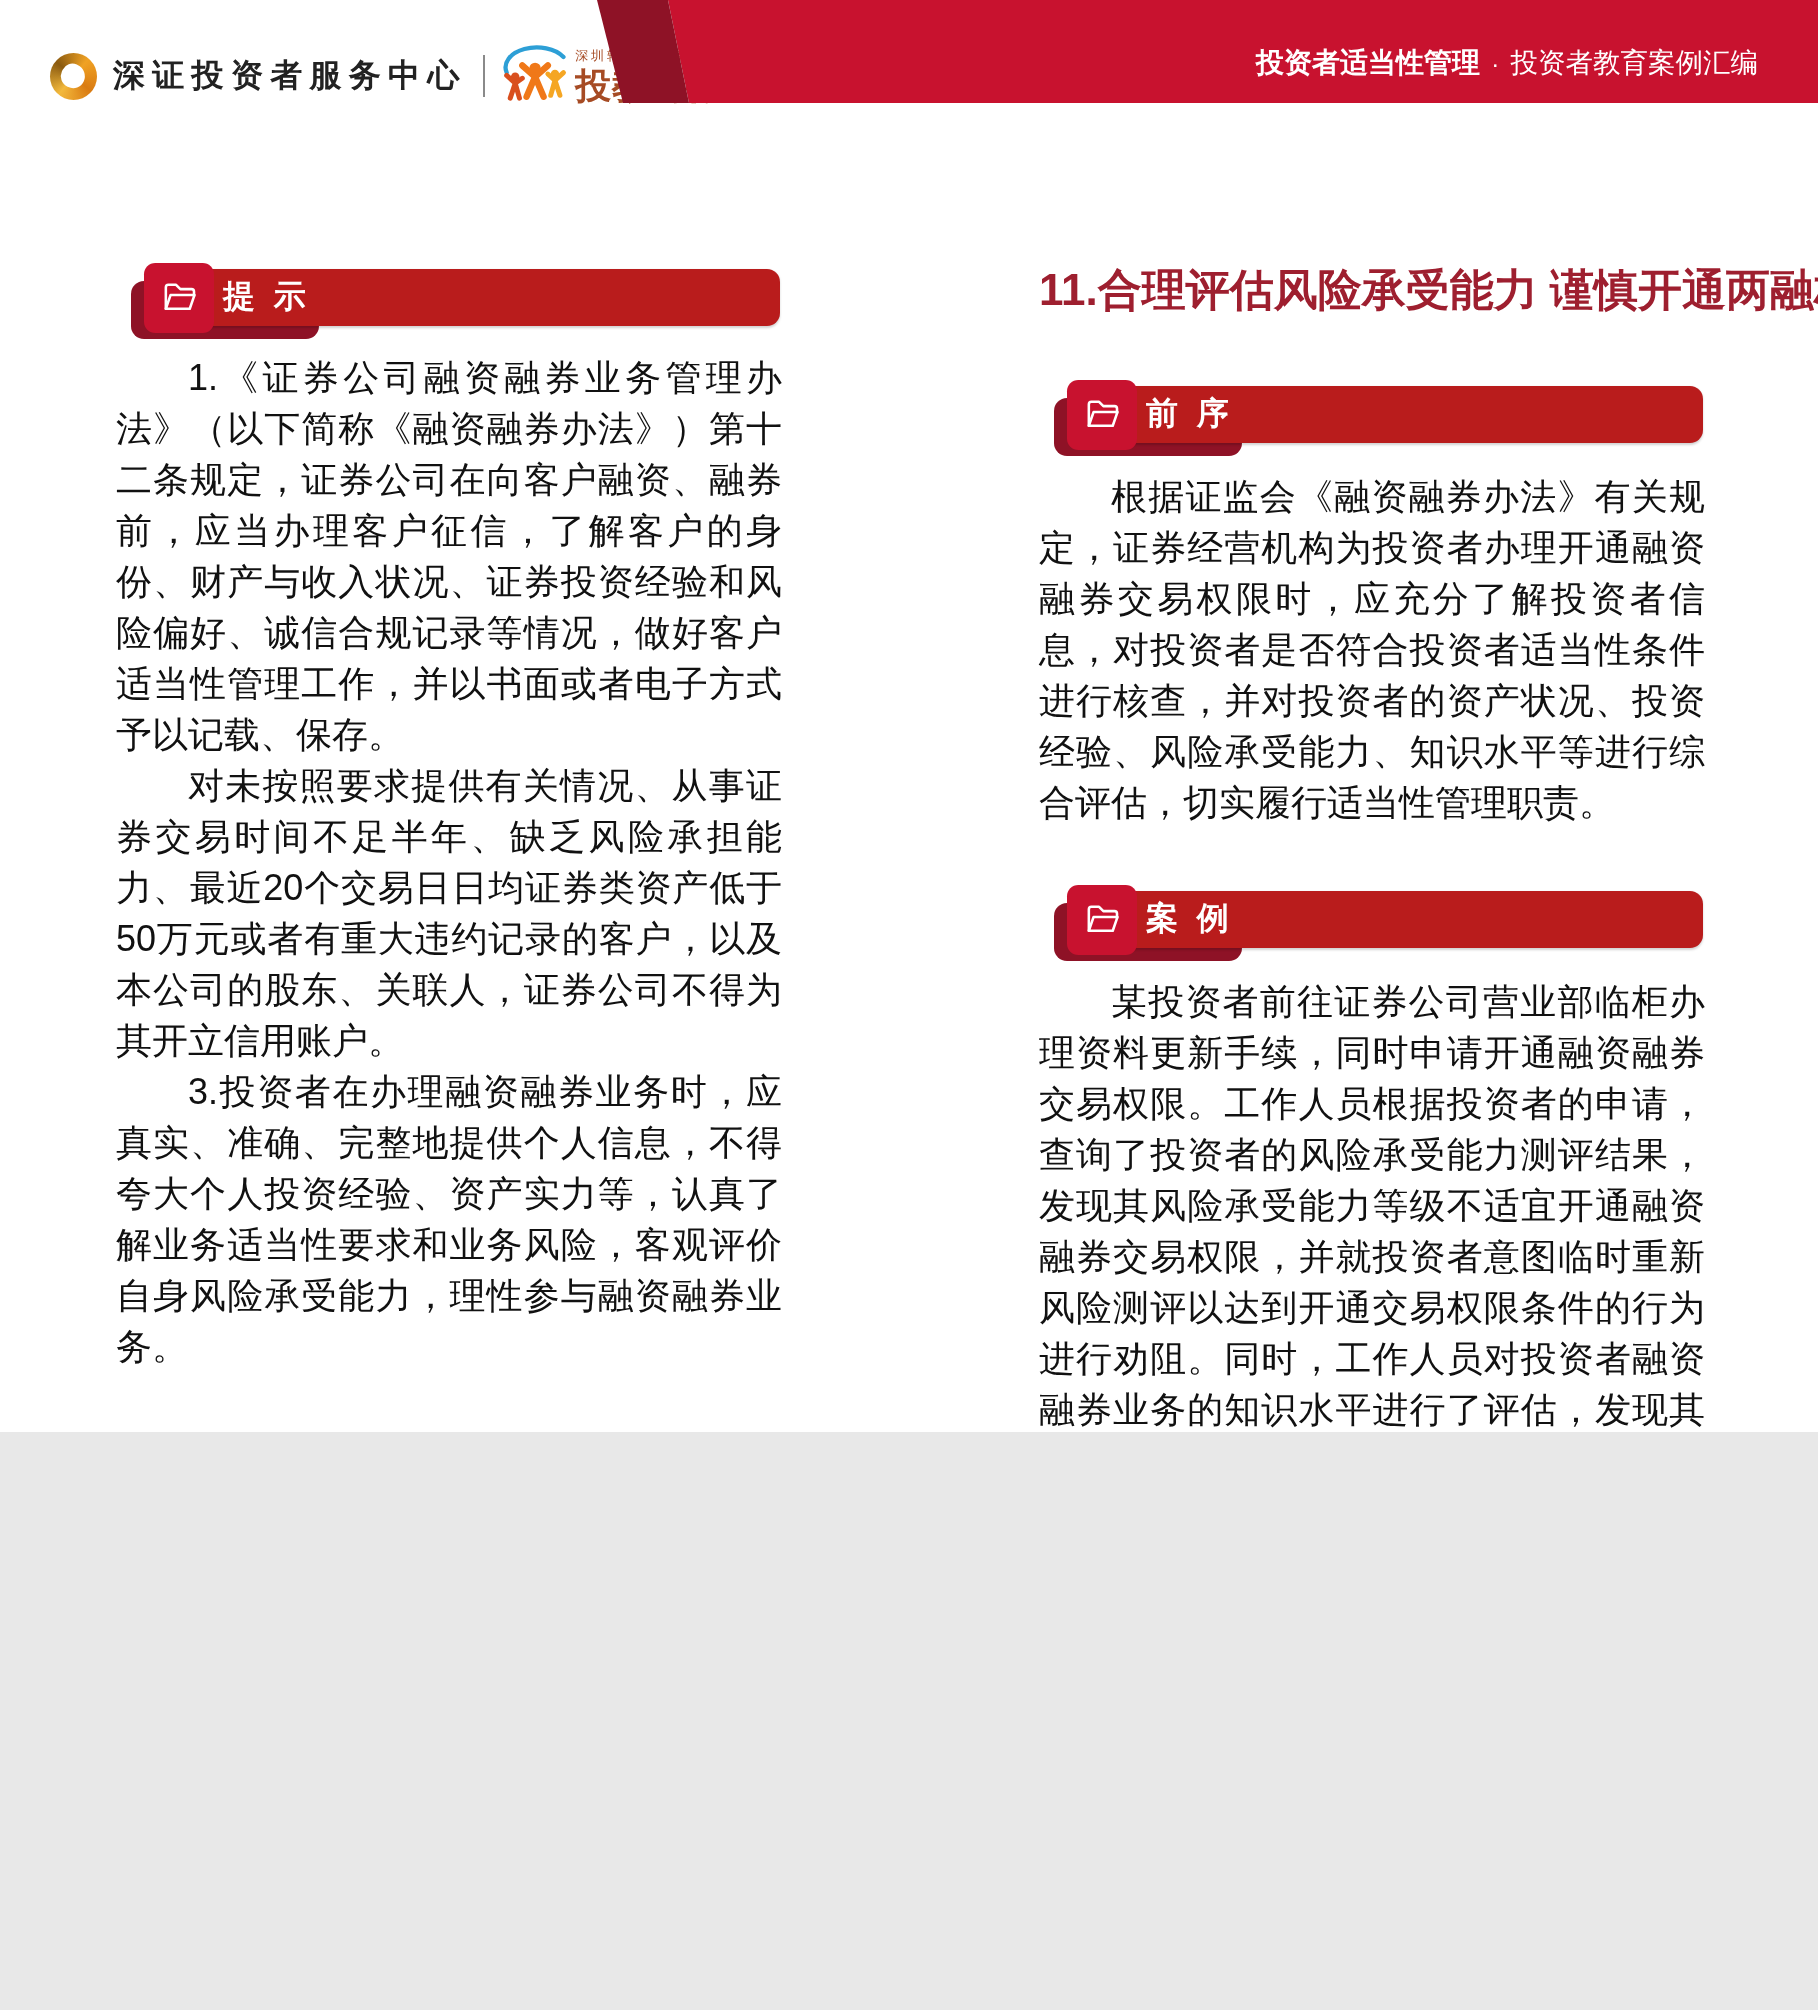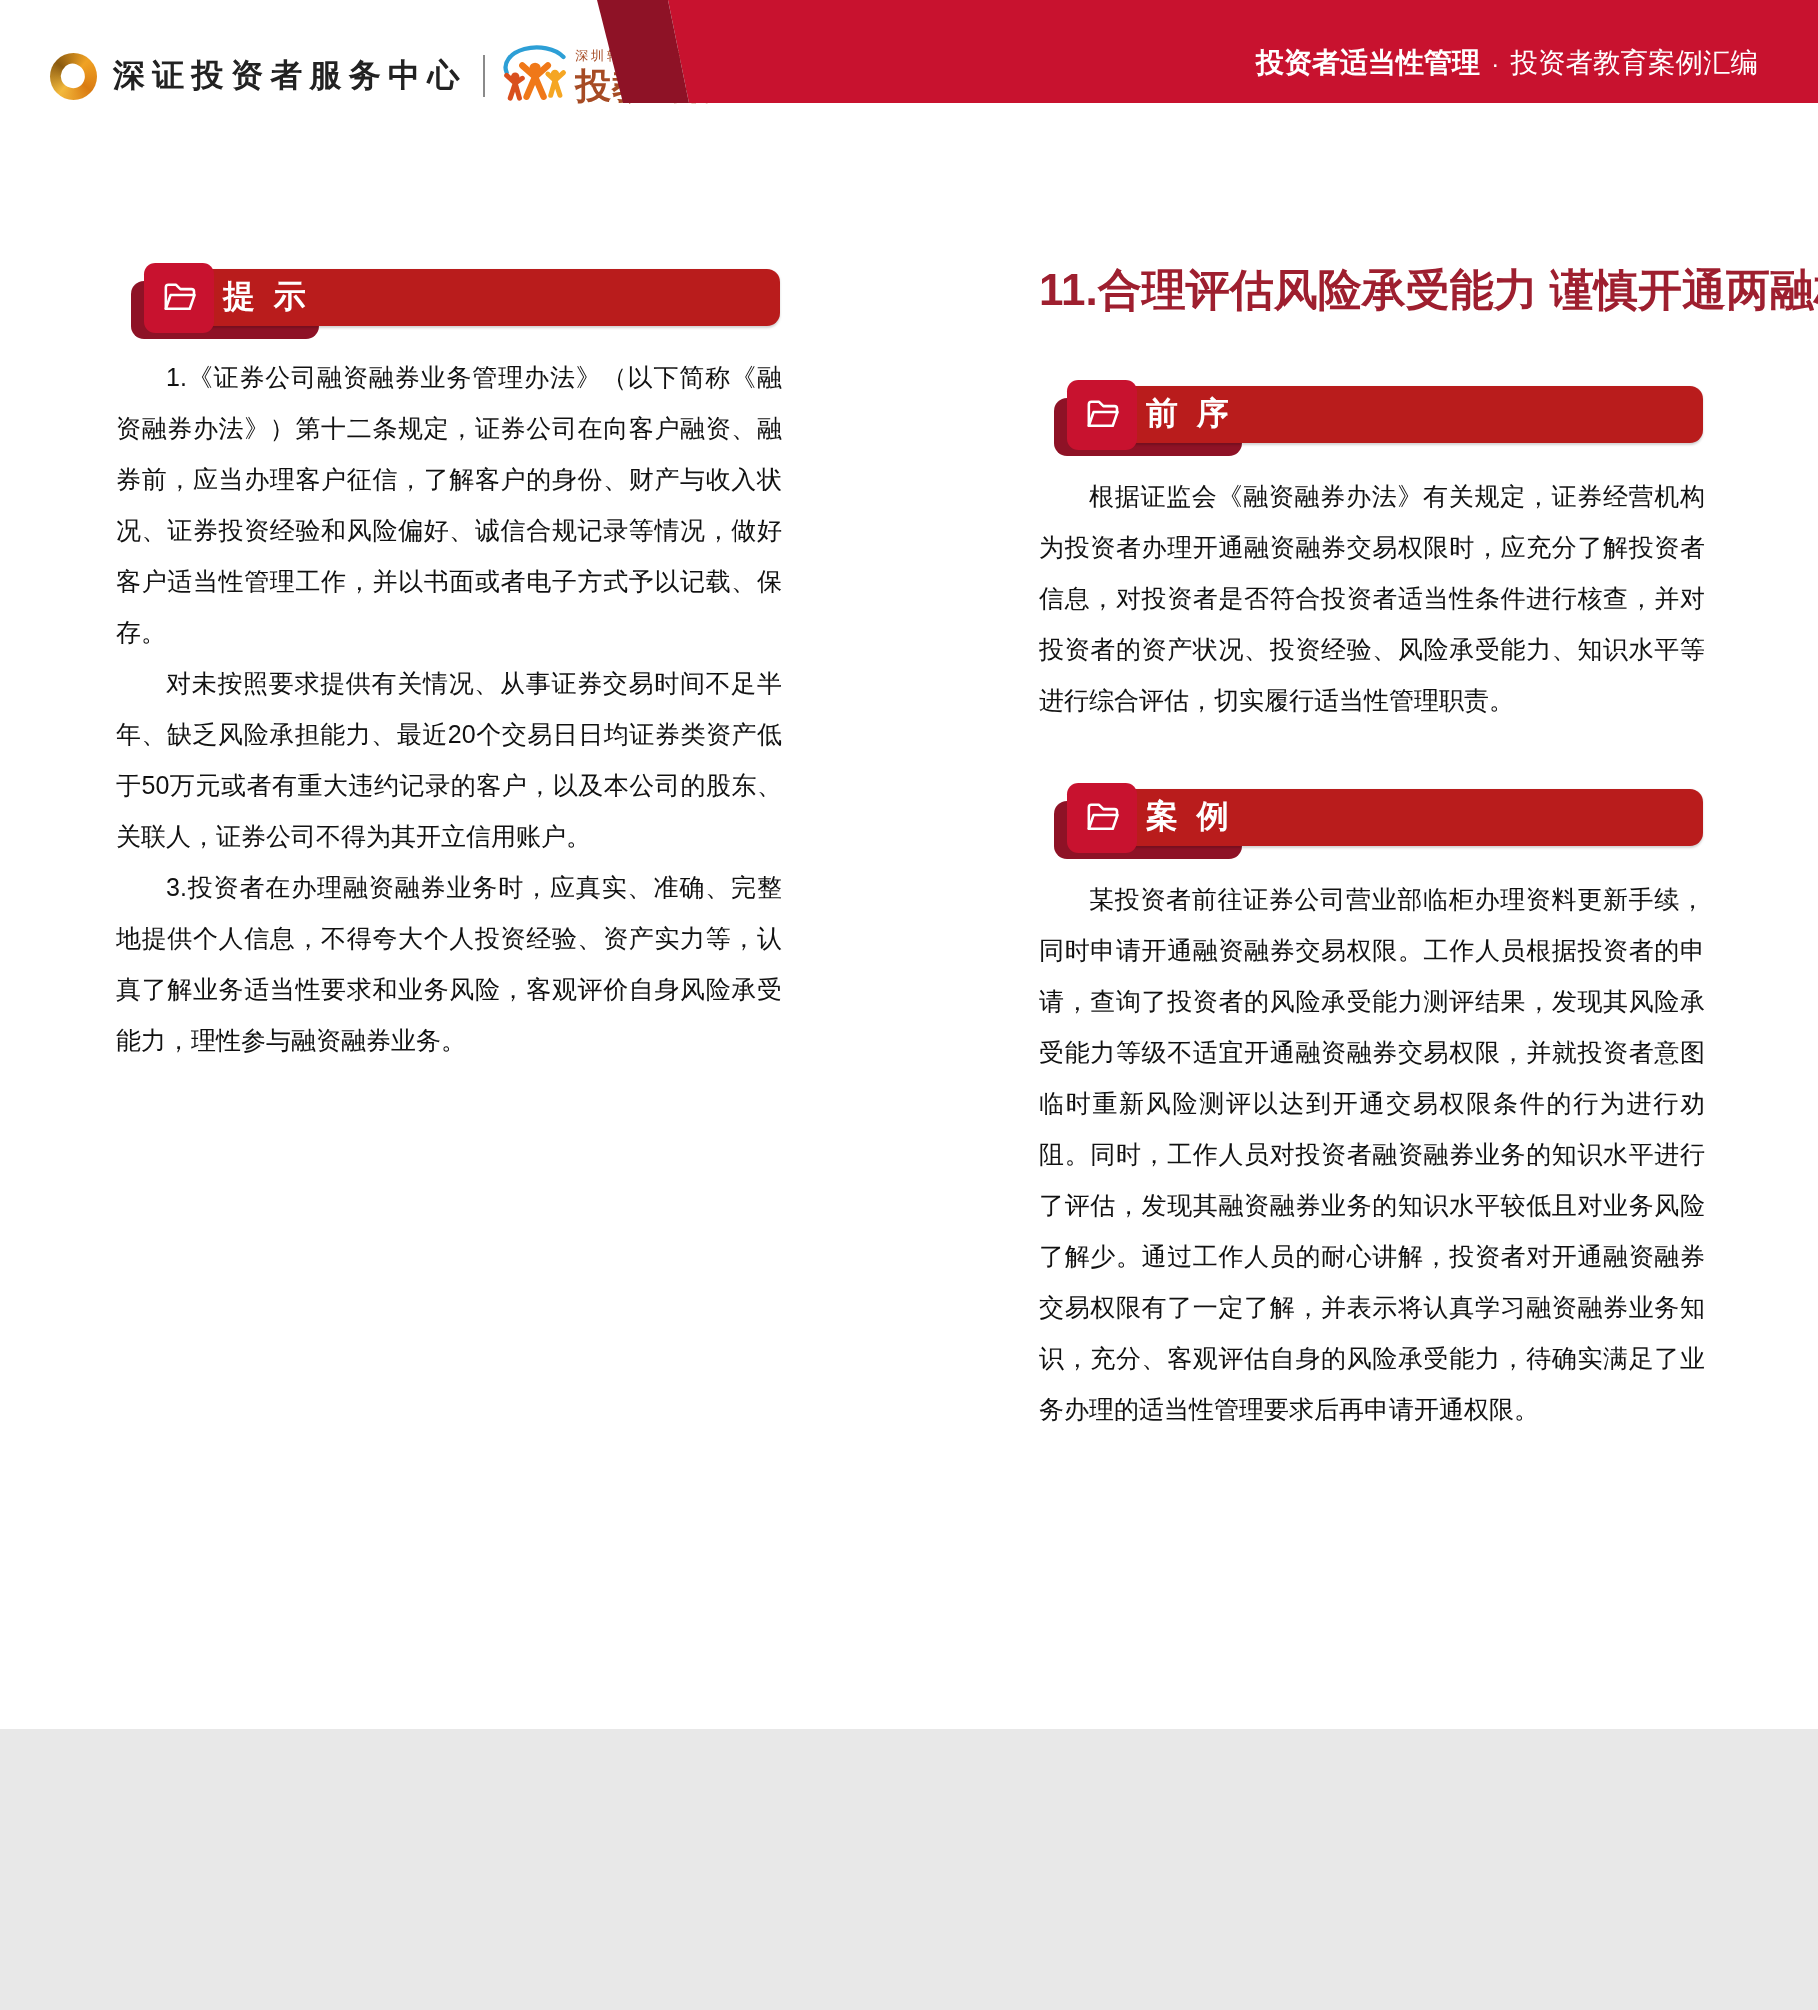--- a/index.html
+++ b/index.html
@@ -1,17 +1,17 @@
 <!DOCTYPE html>
 <html style="font-size:13px"><head>
 <meta charset="utf-8">
 <style>
   html,body { margin:0; padding:0; background:#e8e8e8; }
   .page {
-    position:relative; width:1819px; height:1729px; background:#ffffff;
+    position:relative; width:1819px; height:1432px; background:#ffffff;
     overflow:hidden; font-family:"Liberation Sans","DejaVu Sans",sans-serif;
   }
 
   
   .top-logos { position:absolute; left:50px; top:41px; height:70px; display:flex; align-items:center; gap:16px; }
   .ring-logo { width:47px; height:47px; border-radius:50%;
     background:conic-gradient(from 130deg,#d97b12,#f3b93c,#8a5a10,#f0a224,#d97b12);
     position:relative; flex:0 0 auto; }
   .ring-logo::after { content:""; position:absolute; left:11.3px; top:11.3px; width:24px; height:24px;
     background:#fff; border-radius:46% 54% 50% 50%; transform:rotate(25deg); }
@@ -47,21 +47,21 @@
   .sh-bar { position:absolute; left:37px; right:2.4px; top:5.7px; height:57px; background:#b91c1c;
     border-radius:13px; display:flex; align-items:center; padding-left:42px; box-sizing:border-box;
     box-shadow:0 1.6px 2.4px rgba(0,0,0,0.18); }
   .sh-label { color:#fff; font-size:32px; font-weight:bold; letter-spacing:4.9px; }
   .sh-icon { position:absolute; left:0; top:0; width:70px; height:70px; background:#c8122f;
     border-radius:11.3px; display:flex; align-items:center; justify-content:center; }
   .sh-icon svg { width:41px; height:41px; }
 
   
   .body-text { margin-top:16px; }
-  .body-text p { margin:0; text-indent:2em; font-size:25px; line-height:51px;
+  .body-text p { margin:0; text-indent:2em; font-size:36px; line-height:51px;
     color:#111; text-align:justify; }
 
   .col-title { font-size:44px; font-weight:bold; color:#9e1f2f; line-height:45px; white-space:nowrap; }
   .col-right .sec-head.first { margin-top:68px; }
   .col-right .body-text { margin-top:18px; }
   .col-right .sec-head.second { margin-top:57px; }
 
   .page-num { position:absolute; top:1924px; width:666px; text-align:center;
     font-size:22px; color:#222; letter-spacing:1.6px; }
   .page-num.left { left:116px; }

